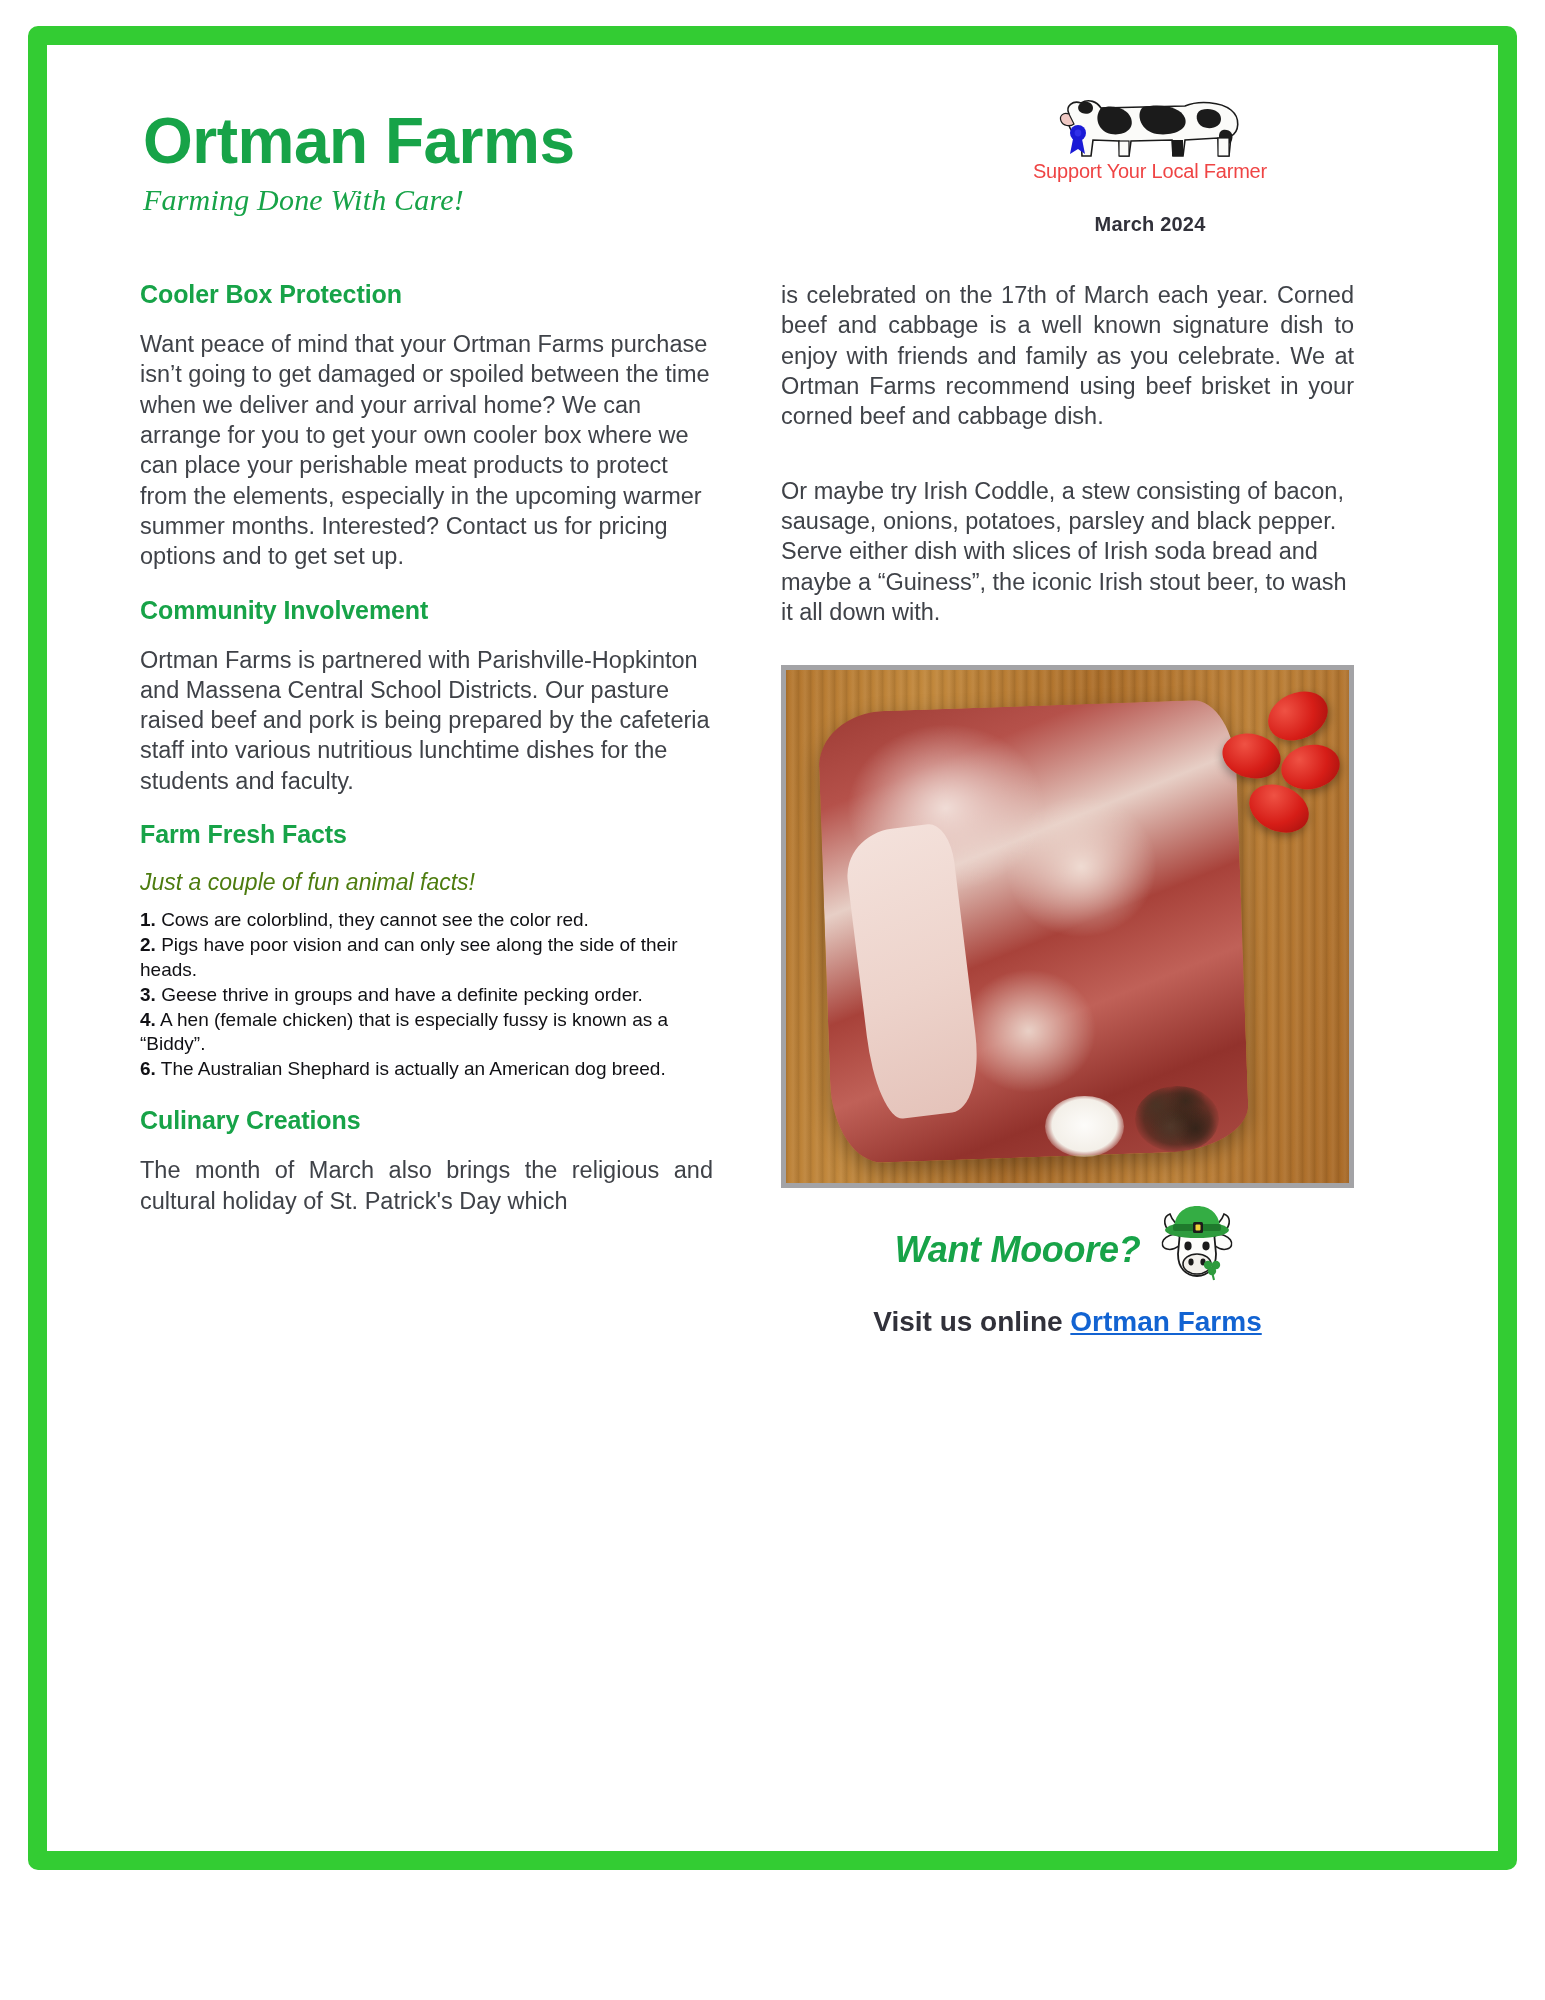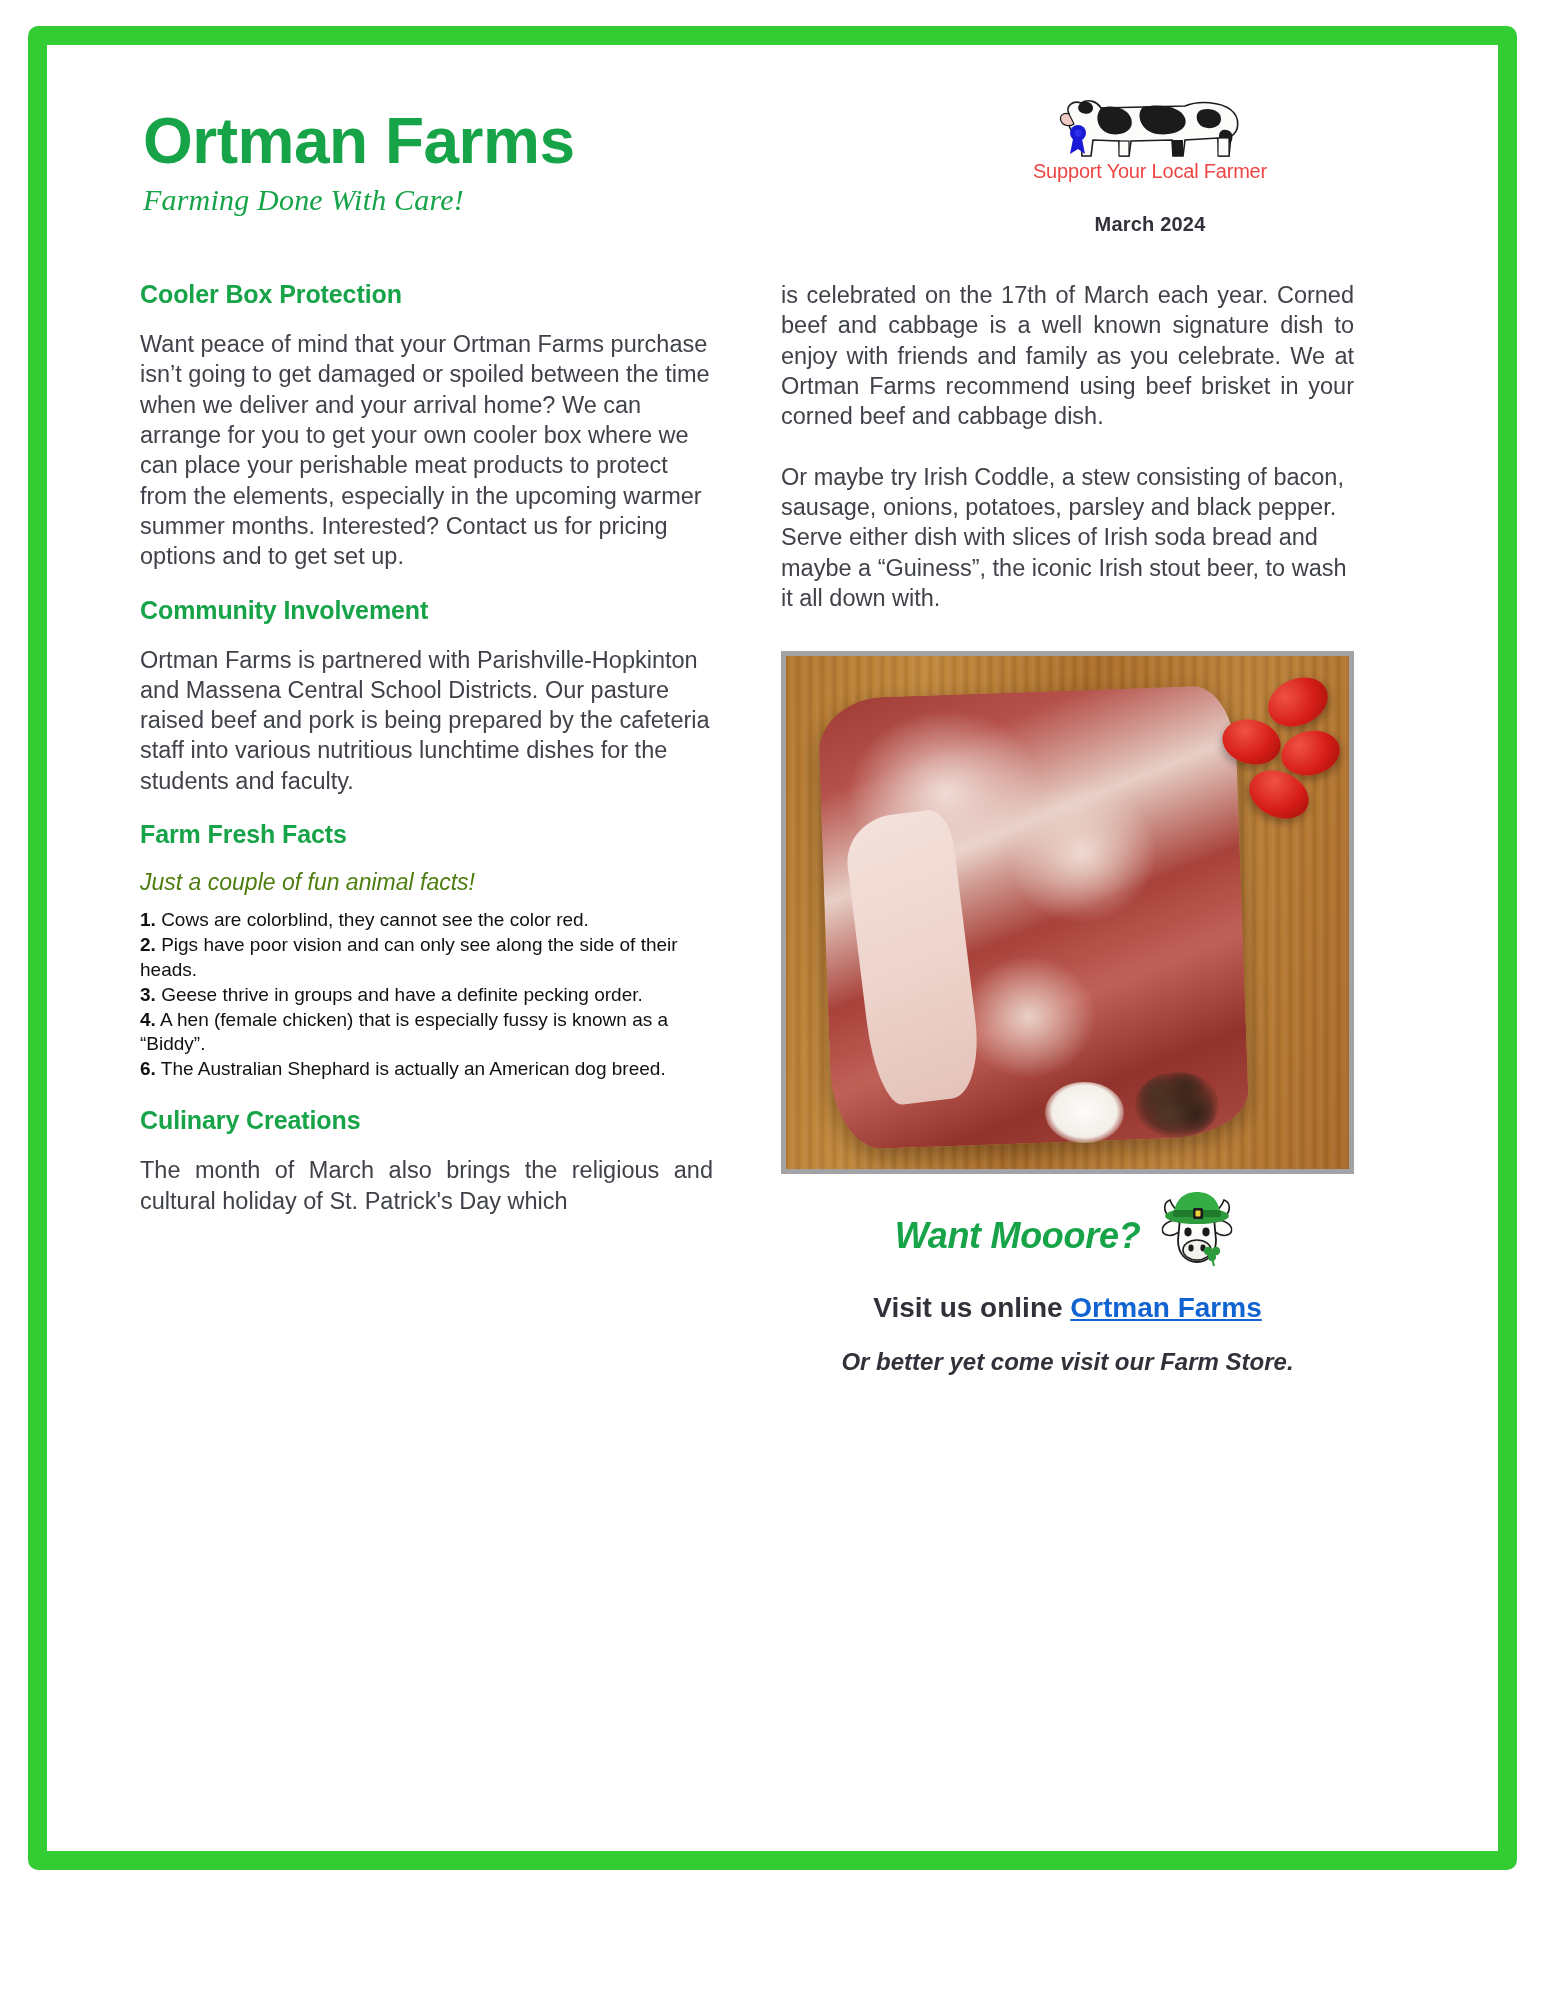--- a/index.html
+++ b/index.html
@@ -105,21 +105,21 @@
     margin-bottom: 20px;
   }
   .gap-before { margin-top: 24px; }
 
   p.body-text {
     font-size: 23.5px;
     line-height: 1.29;
     color: #3f4248;
   }
   p.justified { text-align: justify; }
-  p.spaced { margin-bottom: 30px; }
+  p.spaced { margin-bottom: 44px; }
 
   .facts-intro {
     font-size: 23px;
     font-style: italic;
     color: #4d7c0f;
     margin-bottom: 12px;
   }
   .facts-list { list-style: none; }
   .facts-list li {
     font-size: 19px;
@@ -380,18 +380,17 @@
                   <path d="M0 4 L2 12" stroke="#2e9b3d" stroke-width="2" fill="none"></path>
                 </g>
               </svg>
             </div>
           </div>
 
           <div class="cta-visit">
             <span>Visit us online </span><a class="cta-link" href="#">Ortman Farms</a>
           </div>
 
-          <div class="cta-store">Or better yet come visit our Farm Store.</div>
         </div>
       </div>
     </div>
   </div>
 </div>
 
 </body></html>

